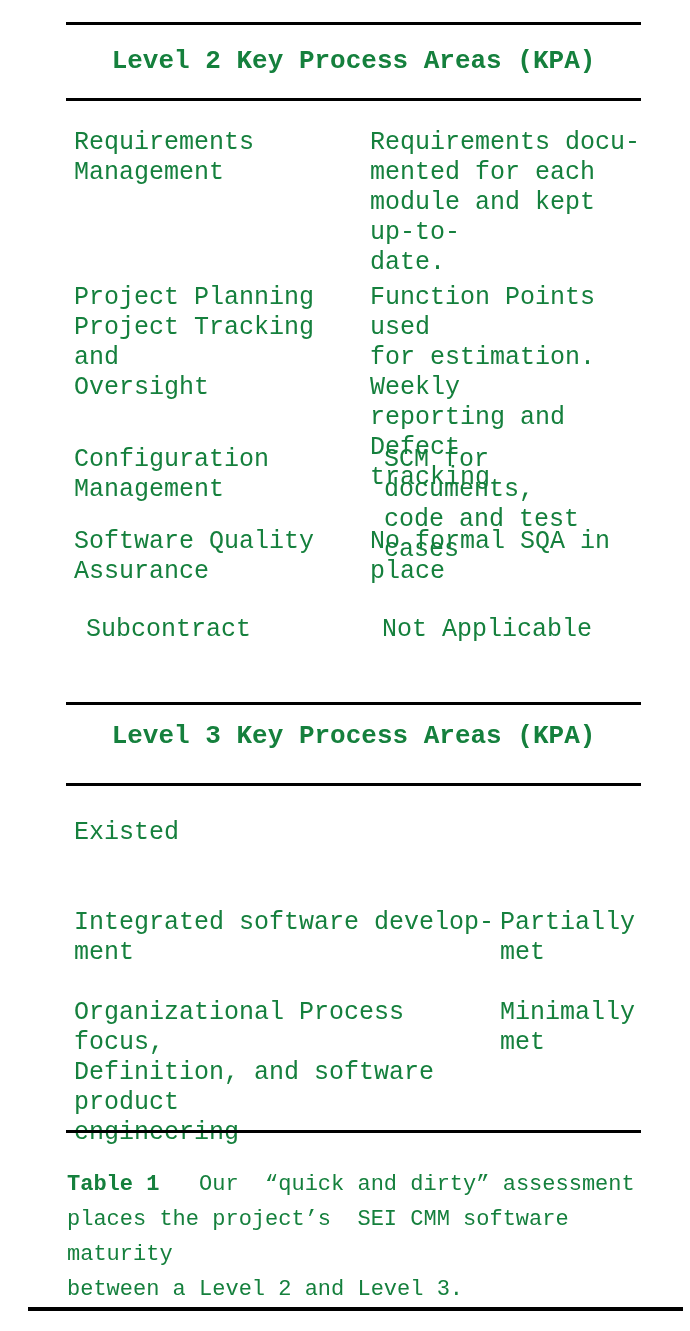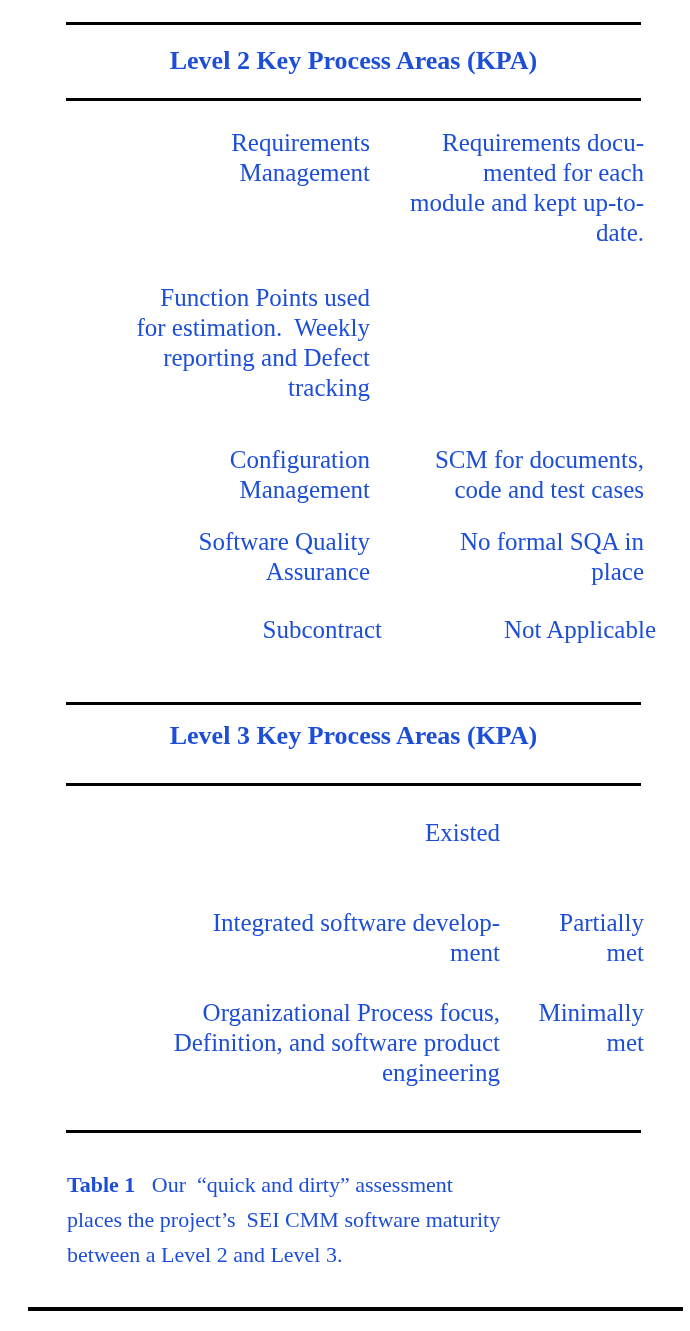--- a/index.html
+++ b/index.html
@@ -5,22 +5,22 @@
   html, body {
     margin: 0;
     padding: 0;
     background: #ffffff;
   }
   .page {
     position: relative;
     width: 690px;
     height: 1331px;
     background: #ffffff;
-    color: #1d4ed8;
-    font-family: Liberation Serif, serif;
+    color: #15803d;
+    font-family: Liberation Mono, monospace;
     font-size: 25px;
     line-height: 30px;
     overflow: hidden;
   }
   .rule {
     position: absolute;
     left: 66px;
     width: 575px;
     height: 3px;
     background: #000000;
@@ -46,21 +46,20 @@
     line-height: 32px;
     white-space: nowrap;
   }
   .section-title.t2 { top: 45px; }
   .section-title.t3 { top: 720px; }
   .row {
     position: absolute;
     left: 74px;
     width: 570px;
     display: grid;
-    text-align: right;
   }
   .row.l2 { grid-template-columns: 296px auto; }
   .row.l3 { grid-template-columns: 426px auto; }
   .row.l2.row1 { top: 128px; }
   .row.l2.row2 { top: 283px; }
   .row.l2.row3 { top: 445px; gap: 14px; }
   .row.l2.row4 { top: 527px; }
   .row.l2.row5 { top: 615px; margin-left: 12px; }
   .row.l3.row1 { top: 818px; }
   .row.l3.row2 { top: 908px; }
@@ -93,20 +92,23 @@
 
   <div class="row l2 row1">
     <div class="cell">Requirements
 Management</div>
     <div class="cell">Requirements docu-
 mented for each
 module and kept up-to-
 date.</div>
   </div>
   <div class="row l2 row2">
+    <div class="cell">Project Planning
+Project Tracking and
+Oversight</div>
     <div class="cell">Function Points used
 for estimation.  Weekly
 reporting and Defect
 tracking</div>
   </div>
   <div class="row l2 row3">
     <div class="cell">Configuration
 Management</div>
     <div class="cell">SCM for documents,
 code and test cases</div>

